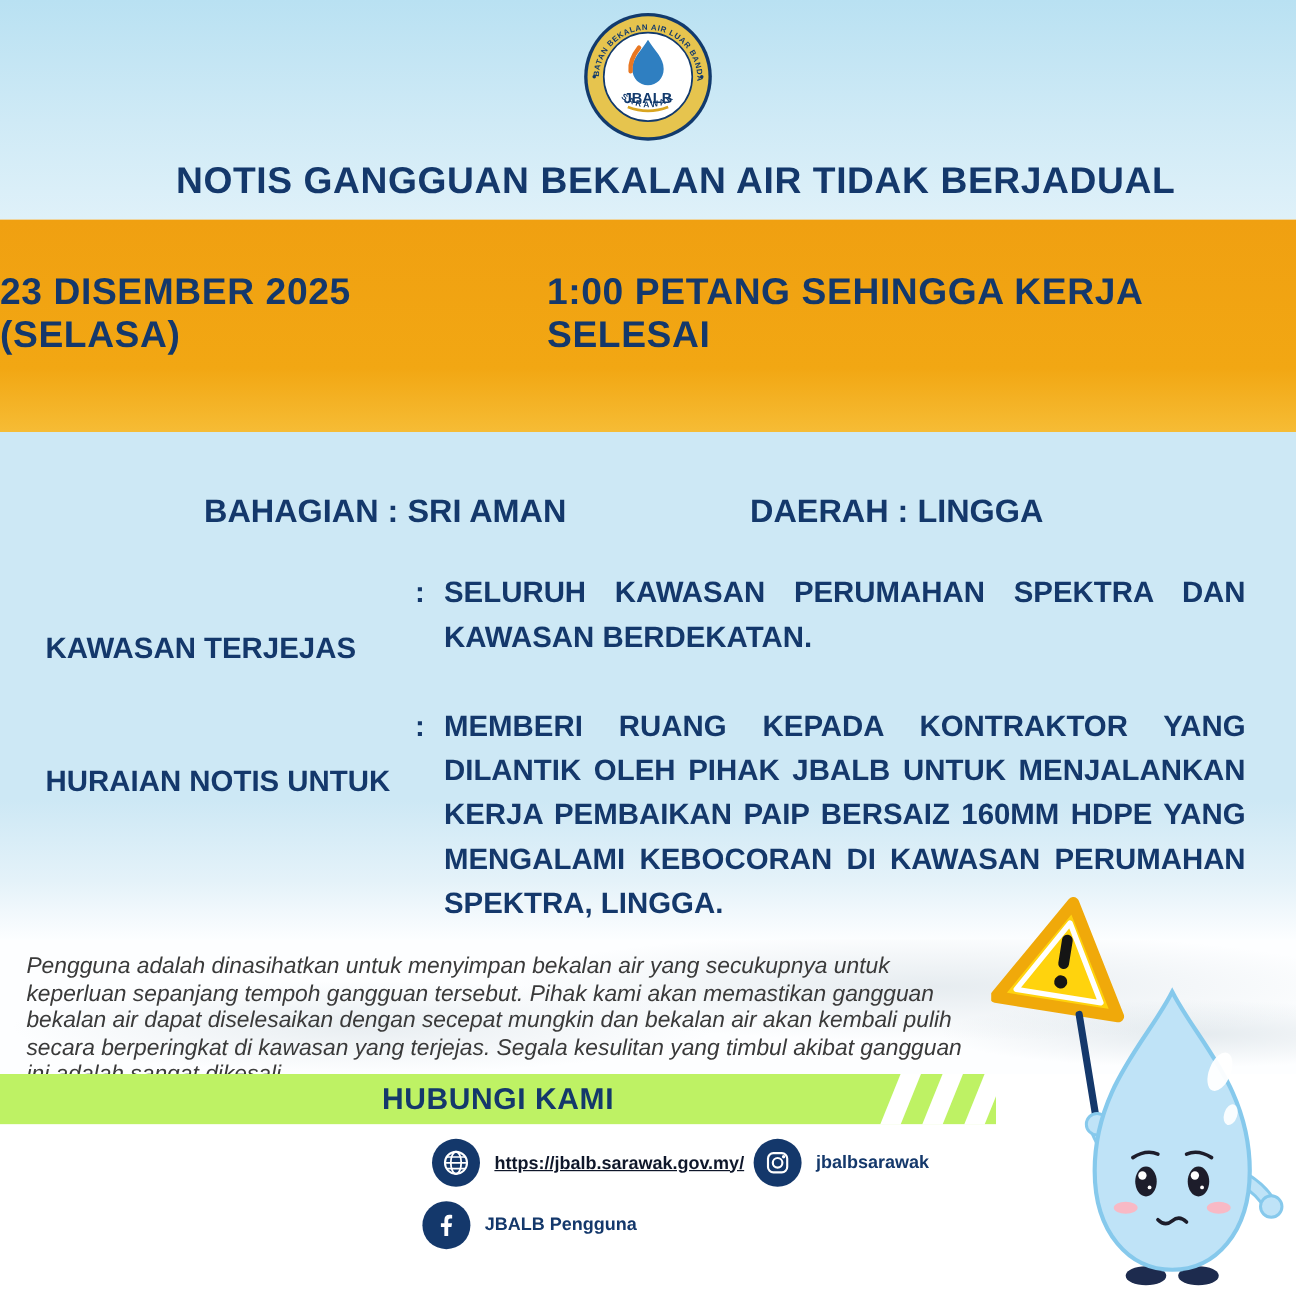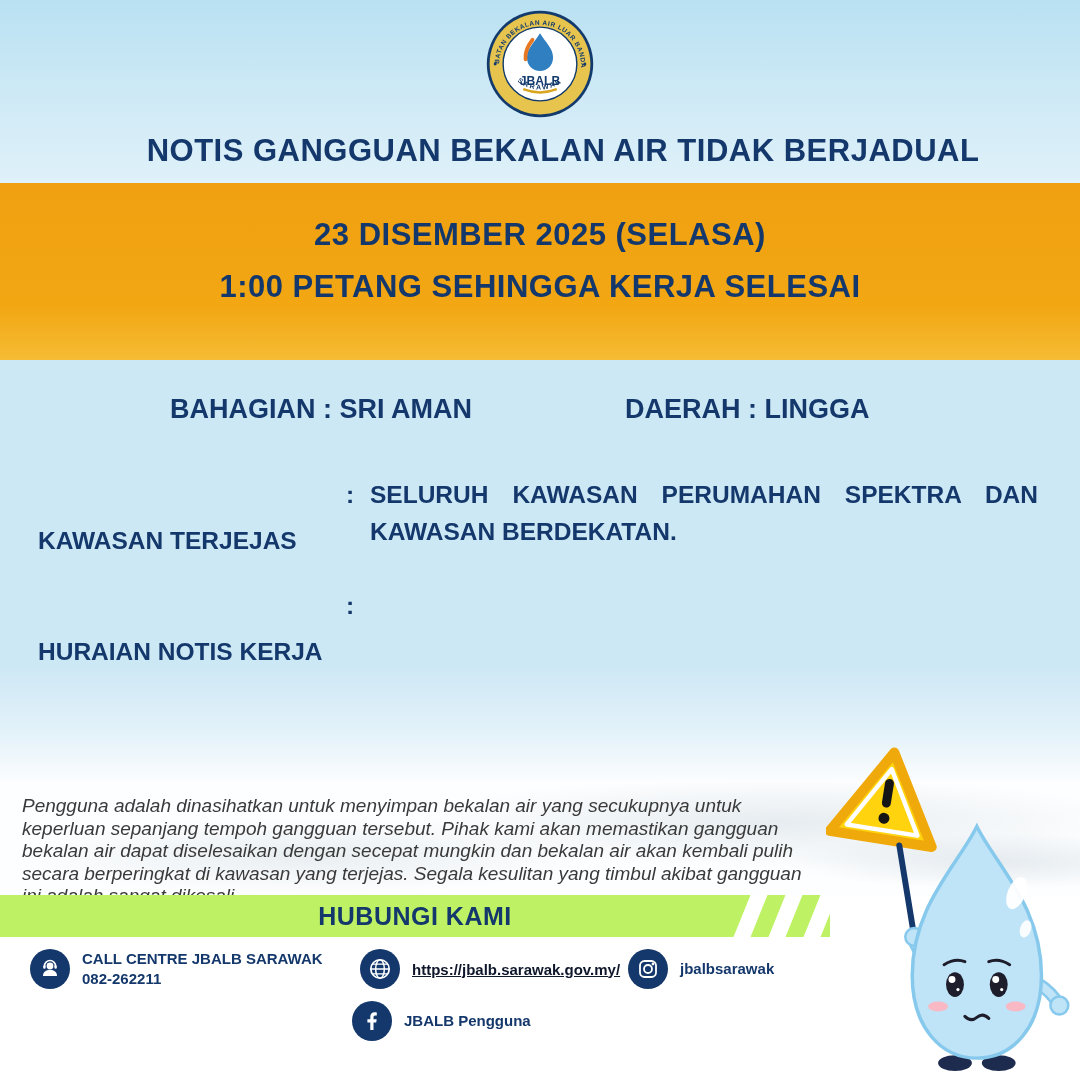--- a/index.html
+++ b/index.html
@@ -15,31 +15,31 @@
   .logo-wrap { position:absolute; top:8px; left:50%; transform:translateX(-50%); width:112px; height:112px; }
   .notice-title {
     position:absolute; top:133px; left:0; width:1080px;
     text-align:center; font-size:31px; font-weight:bold; color:#14386b; letter-spacing:.5px;margin-left:23px;
   }
 
   
   .orange-banner {
     position:absolute; top:183px; left:0; width:1080px; height:177px;
     background:linear-gradient(180deg,#f0a011 0%, #f2a713 70%, #f6bc35 100%);
-    display:flex; flex-direction:column; align-items:center; justify-content:center;
+    display:flex; flex-direction:row; align-items:center; justify-content:center;
     gap:16px; padding-bottom:22px;
   }
   .orange-banner .line { font-size:31px; font-weight:bold; color:#14386b; letter-spacing:.5px; }
 
   
   .main-section {
     position:absolute; top:360px; left:0; width:1080px; height:425px;
     background:linear-gradient(180deg,#cde8f5 0%, #cde8f5 72%, #e4f2f9 88%, #fdfeff 100%);
   }
-  .region-row { position:absolute; top:34px; left:0; width:1004px; height:40px; }
+  .region-row { position:absolute; top:51px; left:0; width:1004px; height:40px; }
   .region-bahagian { position:absolute; left:170px; font-size:27px; font-weight:bold; color:#14386b; }
   .region-daerah   { position:absolute; left:625px; font-size:27px; font-weight:bold; color:#14386b; }
 
   .info-rows { position:absolute; top:116px; left:0; width:1080px; padding:0 42px 0 38px; }
   .info-row { display:grid; grid-template-columns:292px 40px 1fr; margin-bottom:28px; }
   .info-label { font-size:24.5px; font-weight:bold; color:#14386b; line-height:37px;margin-top:46px; }
   .info-colon { font-size:24.5px; font-weight:bold; color:#14386b; line-height:37px; text-align:center; }
   .info-text  { font-size:24.5px; font-weight:bold; color:#14386b; line-height:37px; text-align:justify; }
 
   
@@ -126,54 +126,40 @@
       <span class="region-bahagian">BAHAGIAN : SRI AMAN</span>
       <span class="region-daerah">DAERAH : LINGGA</span>
     </div>
     <div class="info-rows">
       <div class="info-row">
         <div class="info-label">KAWASAN TERJEJAS</div>
         <div class="info-colon">:</div>
         <div class="info-text">SELURUH KAWASAN PERUMAHAN SPEKTRA DAN KAWASAN BERDEKATAN.</div>
       </div>
       <div class="info-row">
-        <div class="info-label">HURAIAN NOTIS KERJA</div>
+        <div class="info-label">HURAIAN NOTIS UNTUK</div>
         <div class="info-colon">:</div>
+        <div class="info-text">MEMBERI RUANG KEPADA KONTRAKTOR YANG DILANTIK OLEH PIHAK JBALB UNTUK MENJALANKAN KERJA PEMBAIKAN PAIP BERSAIZ 160MM HDPE YANG MENGALAMI KEBOCORAN DI KAWASAN PERUMAHAN SPEKTRA, LINGGA.</div>
       </div>
     </div>
   </div>
 
   <div class="advisory-section">
     <div class="advisory-text">Pengguna adalah dinasihatkan untuk menyimpan bekalan air yang secukupnya untuk keperluan sepanjang tempoh gangguan tersebut. Pihak kami akan memastikan gangguan bekalan air dapat diselesaikan dengan secepat mungkin dan bekalan air akan kembali pulih secara berperingkat di kawasan yang terjejas. Segala kesulitan yang timbul akibat gangguan ini adalah sangat dikesali.</div>
   </div>
 
   <div class="contact-banner">
     <span class="hdr">HUBUNGI KAMI</span>
     <span class="stripe s1"></span>
     <span class="stripe s2"></span>
     <span class="stripe s3"></span>
   </div>
 
   <div class="contact-section">
 
-    <div class="contact-item ci-call">
-      <span class="icon-circle">
-        <svg viewBox="0 0 24 24" width="24" height="24">
-          <circle cx="12" cy="9" r="3.4" fill="#ffffff"></circle>
-          <path d="M5 19 C5 14.8 8 13 12 13 C16 13 19 14.8 19 19 Z" fill="#ffffff"></path>
-          <path d="M6.5 9 A5.5 5.5 0 0 1 17.5 9" fill="none" stroke="#ffffff" stroke-width="1.6"></path>
-          <rect x="16.4" y="8.2" width="2.4" height="3.6" rx="1.1" fill="#ffffff"></rect>
-          <rect x="5.2" y="8.2" width="2.4" height="3.6" rx="1.1" fill="#ffffff"></rect>
-        </svg>
-      </span>
-      <span class="contact-text">
-        <div>CALL CENTRE JBALB SARAWAK</div>
-        <div>082-262211</div>
-      </span>
-    </div>
 
     <div class="contact-item ci-web">
       <span class="icon-circle">
         <svg viewBox="0 0 24 24" width="26" height="26">
           <circle cx="12" cy="12" r="8.5" fill="none" stroke="#ffffff" stroke-width="1.6"></circle>
           <ellipse cx="12" cy="12" rx="4" ry="8.5" fill="none" stroke="#ffffff" stroke-width="1.4"></ellipse>
           <line x1="3.5" y1="12" x2="20.5" y2="12" stroke="#ffffff" stroke-width="1.4"></line>
           <line x1="5" y1="7.5" x2="19" y2="7.5" stroke="#ffffff" stroke-width="1.2"></line>
           <line x1="5" y1="16.5" x2="19" y2="16.5" stroke="#ffffff" stroke-width="1.2"></line>
         </svg>

